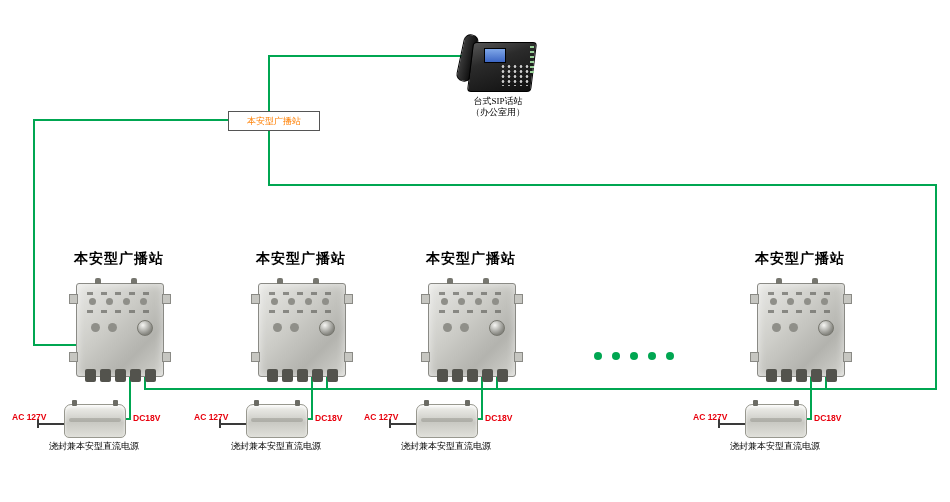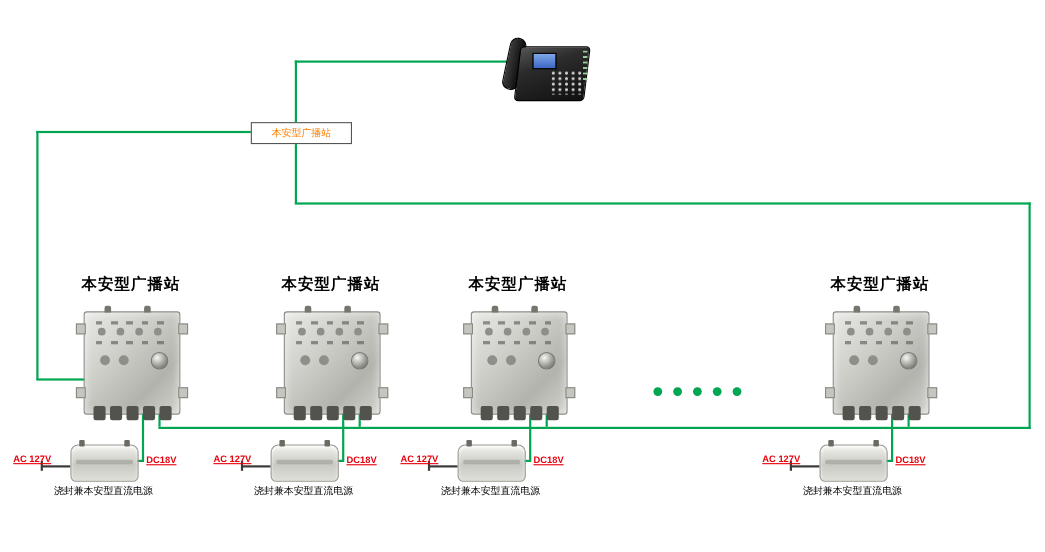--- a/index.html
+++ b/index.html
@@ -25,21 +25,20 @@
     letter-spacing:1px;white-space:nowrap;
   }
   .caption{
     position:absolute;text-align:center;color:#000;
     font-family:"Liberation Serif",serif;font-size:9px;line-height:11px;white-space:nowrap;
   }
   .lbl-red{
     position:absolute;color:var(--label-red,#E8000D);
     font-size:8.5px;font-weight:bold;white-space:nowrap;
     font-family:"Liberation Sans",sans-serif;
-    text-decoration:underline;
   }
   
   .fiber-frame{
     position:absolute;width:90px;height:18px;background:#fff;border:1px solid #555;
     text-align:center;line-height:18px;font-size:9px;color:var(--fiber-orange,#FF7F00);
     font-family:"Liberation Serif",serif;z-index:3;
   }
   
   .phone{position:absolute;width:78px;height:60px;z-index:3;}
   .ph-body{
@@ -149,20 +148,24 @@
   <div class="wire h ac" style="left:719px;top:423px;width:26px"></div>
   <div class="wire v ac" style="left:718px;top:419px;height:9px"></div>
 
   <div class="phone" style="left:458px;top:32px">
     <i class="ph-handset"></i>
     <i class="ph-body"></i>
     <i class="ph-screen"></i>
     <i class="ph-keys"></i>
     <i class="ph-sidekeys"></i>
   </div>
+  <div class="caption" style="left:446px;top:96px;width:104px">
+    <div>台式SIP话站</div>
+    <div>（办公室用）</div>
+  </div>
 
   <div class="fiber-frame" style="left:228px;top:111px">
     <span>本安型广播站</span>
   </div>
 
   <div class="station-label" style="left:59px;top:250px">本安型广播站</div>
   <div class="station-label" style="left:241px;top:250px">本安型广播站</div>
   <div class="station-label" style="left:411px;top:250px">本安型广播站</div>
   <div class="station-label" style="left:740px;top:250px">本安型广播站</div>
 

